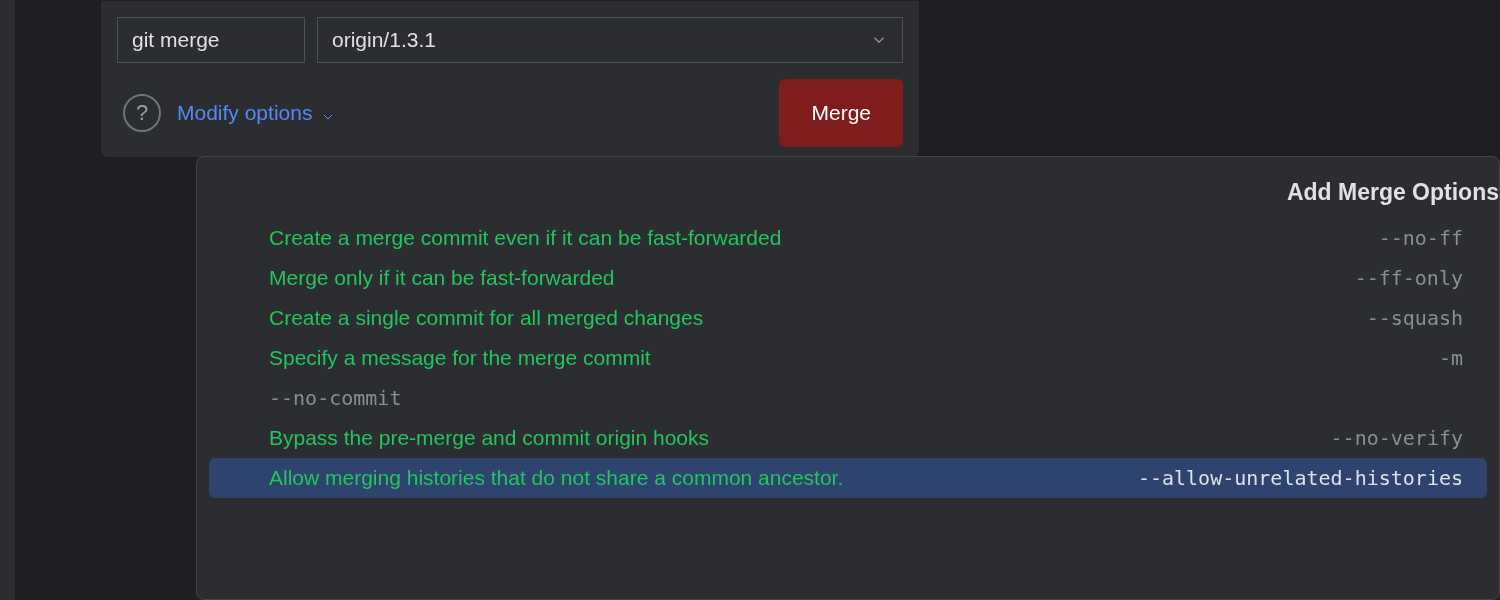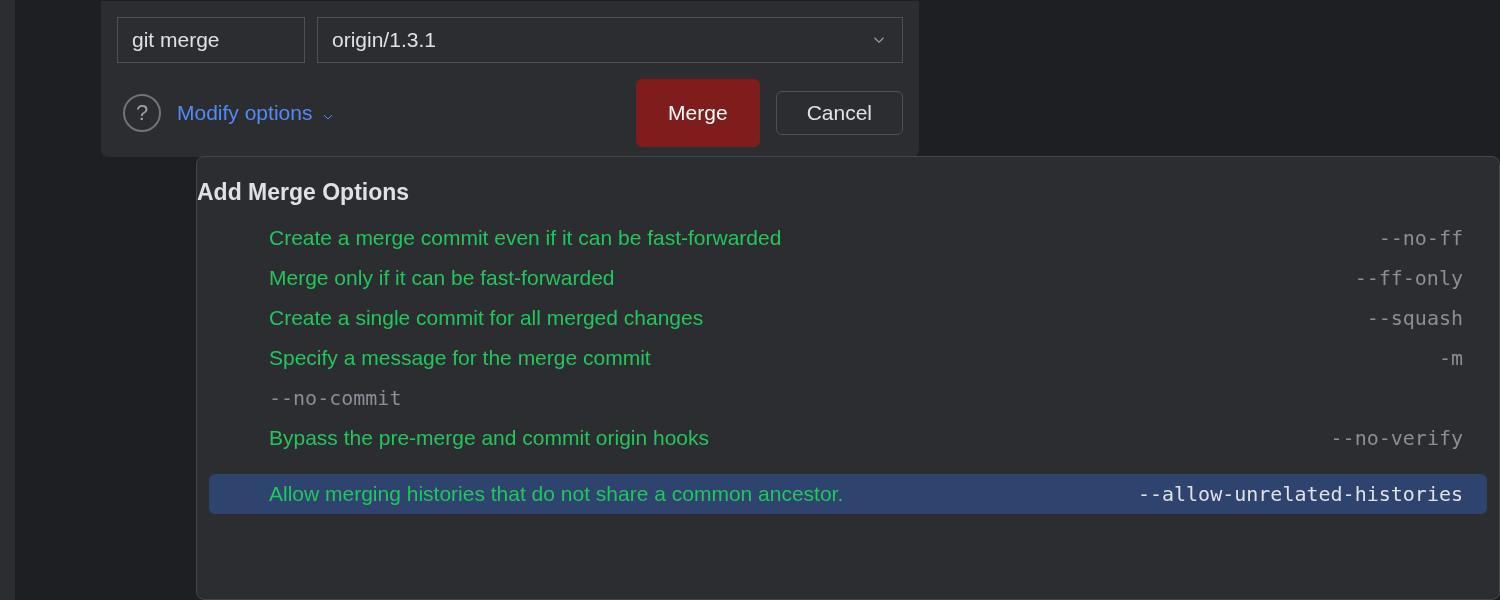--- a/index.html
+++ b/index.html
@@ -108,42 +108,42 @@
       position: absolute;
       top: 156px;
       left: 196px;
       width: 1304px;
       height: 444px;
       background: #2b2d30;
       border: 1px solid #43454a;
       border-radius: 8px;
     }
     .popup-title {
-      text-align: left;
+      text-align: right;
       font-size: 23px;
       font-weight: 600;
       color: #dfe1e5;
       padding: 22px 0 8px 0;
     }
     .options-list {
       padding: 4px 0;
     }
     .option-row {
       display: flex;
       justify-content: space-between;
       align-items: center;
       padding: 8px 36px 8px 72px;
       font-size: 21px;
       cursor: pointer;
       color: #dfe1e5;
     }
     .option-row.selected {
       background: #2e436e;
       border-radius: 6px;
-      margin: 16px 12px;
+      margin: 0 12px;
       padding: 8px 24px 8px 60px;
     }
     .option-row.selected .flag {
       color: #dfe1e5;
     }
     .option-desc {
       color: #22c55e;
     }
     .flag {
       color: #8a8e96;
@@ -180,21 +180,20 @@
   <div class="action-row">
     <div class="help-circle">?</div>
     <div class="modify-link">
       <span>Modify options</span>
       <svg class="chevron-down" viewBox="0 0 24 24" style="stroke:#548af7;width:16px;height:16px">
         <polyline points="6 9 12 15 18 9"></polyline>
       </svg>
     </div>
     <div class="spacer"></div>
     <button class="btn-primary">Merge</button>
-    <button class="btn-secondary">Cancel</button>
   </div>
 </div>
 
 <div class="options-popup">
   <div class="popup-title">Add Merge Options</div>
   <div class="options-list">
       <div class="option-row">
         <span class="option-desc">Create a merge commit even if it can be fast-forwarded</span>
         <span class="flag">--no-ff</span>
       </div>

